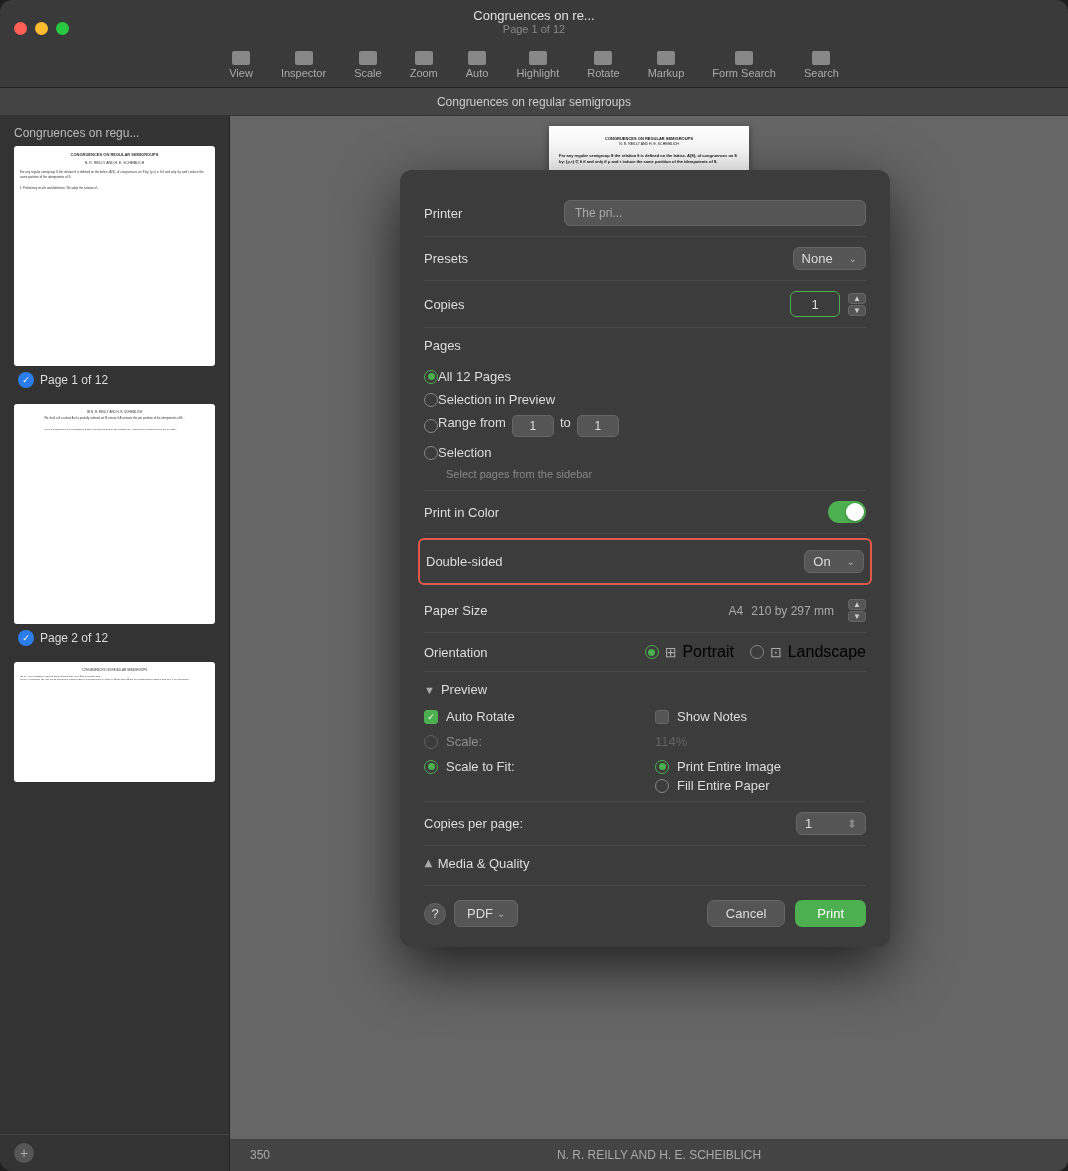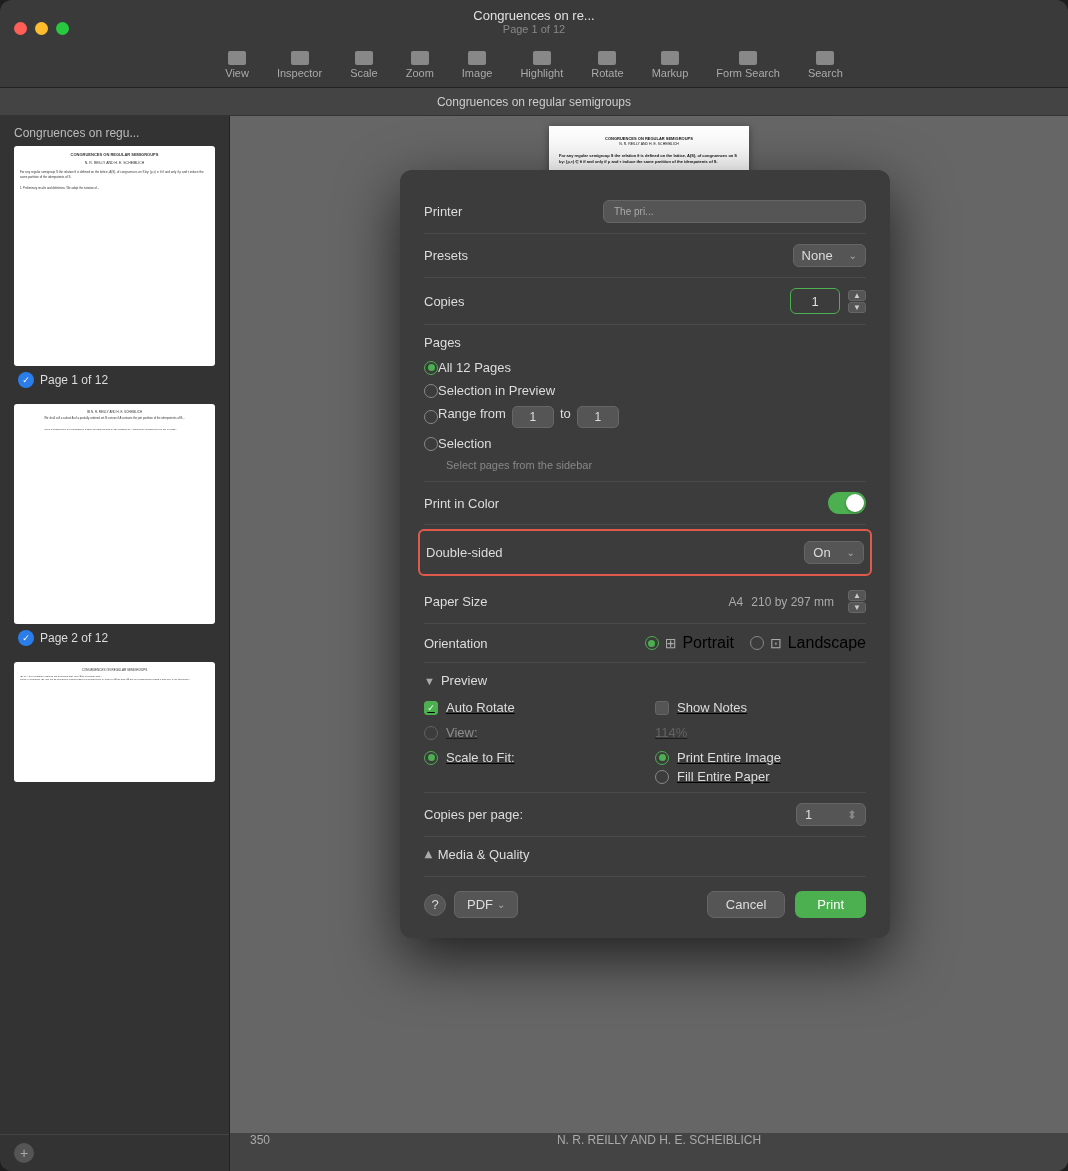--- a/index.html
+++ b/index.html
@@ -186,23 +186,24 @@
       justify-content: flex-start;
       padding: 10px;
       gap: 0;
       overflow: hidden;
       position: relative;
     }
     .doc-bottom-bar {
       position: absolute;
       bottom: 0;
       left: 0; right: 0;
-      height: 38px;
+      height: 32px;
       background: #444;
       display: flex;
+      align-items: center;
       justify-content: center;
       font-size: 12px;
       color: #aaa;
     }
 
     
     .print-dialog {
       position: absolute;
       top: 170px;
       left: 400px;
@@ -281,21 +282,21 @@
 
     
     .pages-section {
       padding: 10px 0;
       border-bottom: 1px solid #4a4a4a;
     }
     .pages-label {
       font-size: 13px;
       color: #ddd;
       font-weight: 500;
-      margin-bottom: 10px;
+      margin-bottom: 16px;
     }
     .radio-row {
       display: flex;
       align-items: center;
       gap: 0;
       margin-bottom: 8px;
       font-size: 13px;
       color: #ddd;
     }
     .radio-circle {
@@ -403,21 +404,20 @@
       font-size: 13px;
       color: #ddd;
       font-weight: 500;
       margin-bottom: 12px;
       cursor: pointer;
     }
     .preview-grid {
       display: grid;
       grid-template-columns: 1fr 1fr;
       gap: 10px 20px;
-      text-decoration: underline;
     }
     .checkbox-row {
       display: flex;
       align-items: center;
       gap: 8px;
       font-size: 13px;
       color: #ddd;
     }
     .checkbox-box {
       width: 14px;
@@ -548,24 +548,23 @@
       opacity: 0.7;
       background: #aaa;
       border-radius: 2px;
     }
 
     .printer-field {
       background: #555;
       border: 1px solid #666;
       border-radius: 6px;
       color: #aaa;
-      font-size: 10px;
+      font-size: 12px;
       padding: 5px 10px;
       flex: 1;
-      margin-left: 39px;
     }
 
     .doc-bg-text {
       font-size: 5px;
       line-height: 1.5;
       color: #333;
     }
   </style>
 </head>
 <body>
@@ -594,21 +593,21 @@
       <div class="toolbar-item">
         <div class="tb-icon"></div>
         <span>Scale</span>
       </div>
       <div class="toolbar-item">
         <div class="tb-icon"></div>
         <span>Zoom</span>
       </div>
       <div class="toolbar-item">
         <div class="tb-icon"></div>
-        <span>Image</span>
+        <span>Auto</span>
       </div>
       <div class="toolbar-item">
         <div class="tb-icon"></div>
         <span>Highlight</span>
       </div>
       <div class="toolbar-item">
         <div class="tb-icon"></div>
         <span>Rotate</span>
       </div>
       <div class="toolbar-item">
@@ -828,21 +827,21 @@
       </div>
       <div class="preview-grid">
 
         <div>
           <div class="checkbox-row" style="margin-bottom:10px;">
             <div class="checkbox-box checked"></div>
             <span>Auto Rotate</span>
           </div>
           <div class="checkbox-row" style="margin-bottom:10px; opacity:0.5;">
             <div class="radio-circle" style="width:14px;height:14px;"></div>
-            <span>View:</span>
+            <span>Scale:</span>
           </div>
           <div class="checkbox-row" style="margin-bottom:10px;">
             <div class="radio-circle selected" style="width:14px;height:14px;"></div>
             <span>Scale to Fit:</span>
           </div>
         </div>
 
         <div>
           <div class="checkbox-row" style="margin-bottom:10px;">
             <div class="checkbox-box" style="border-color:#666; background:#555;"></div>

